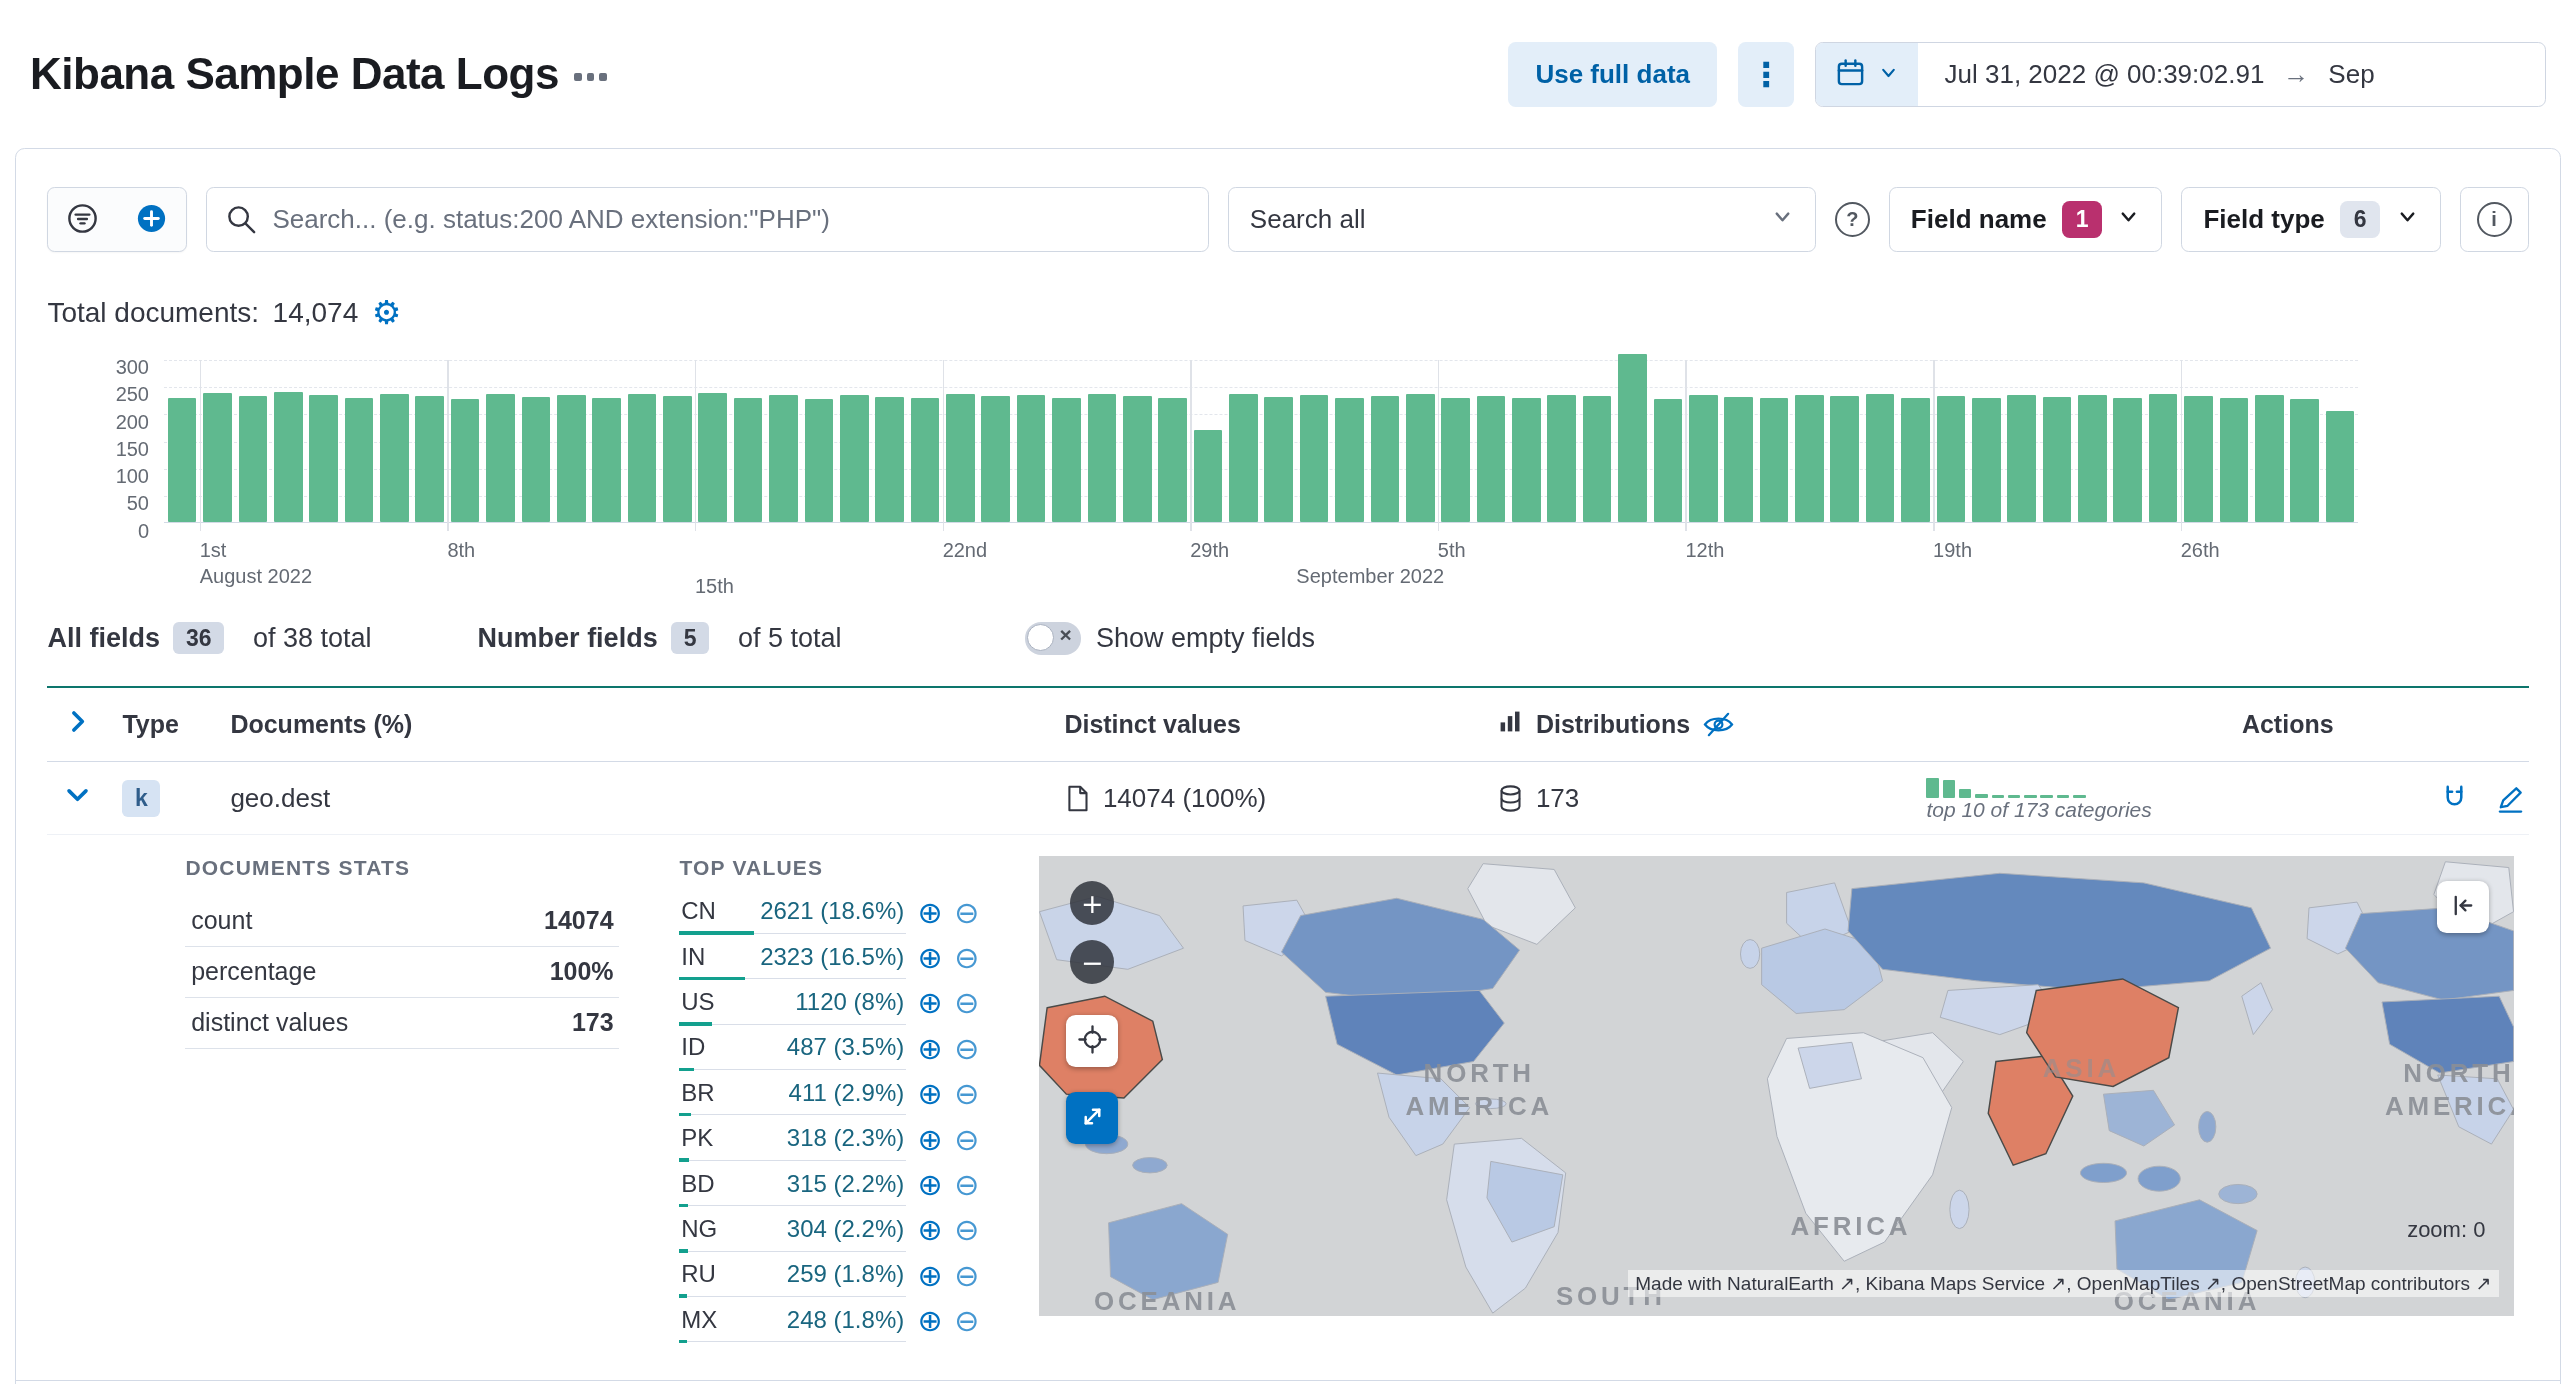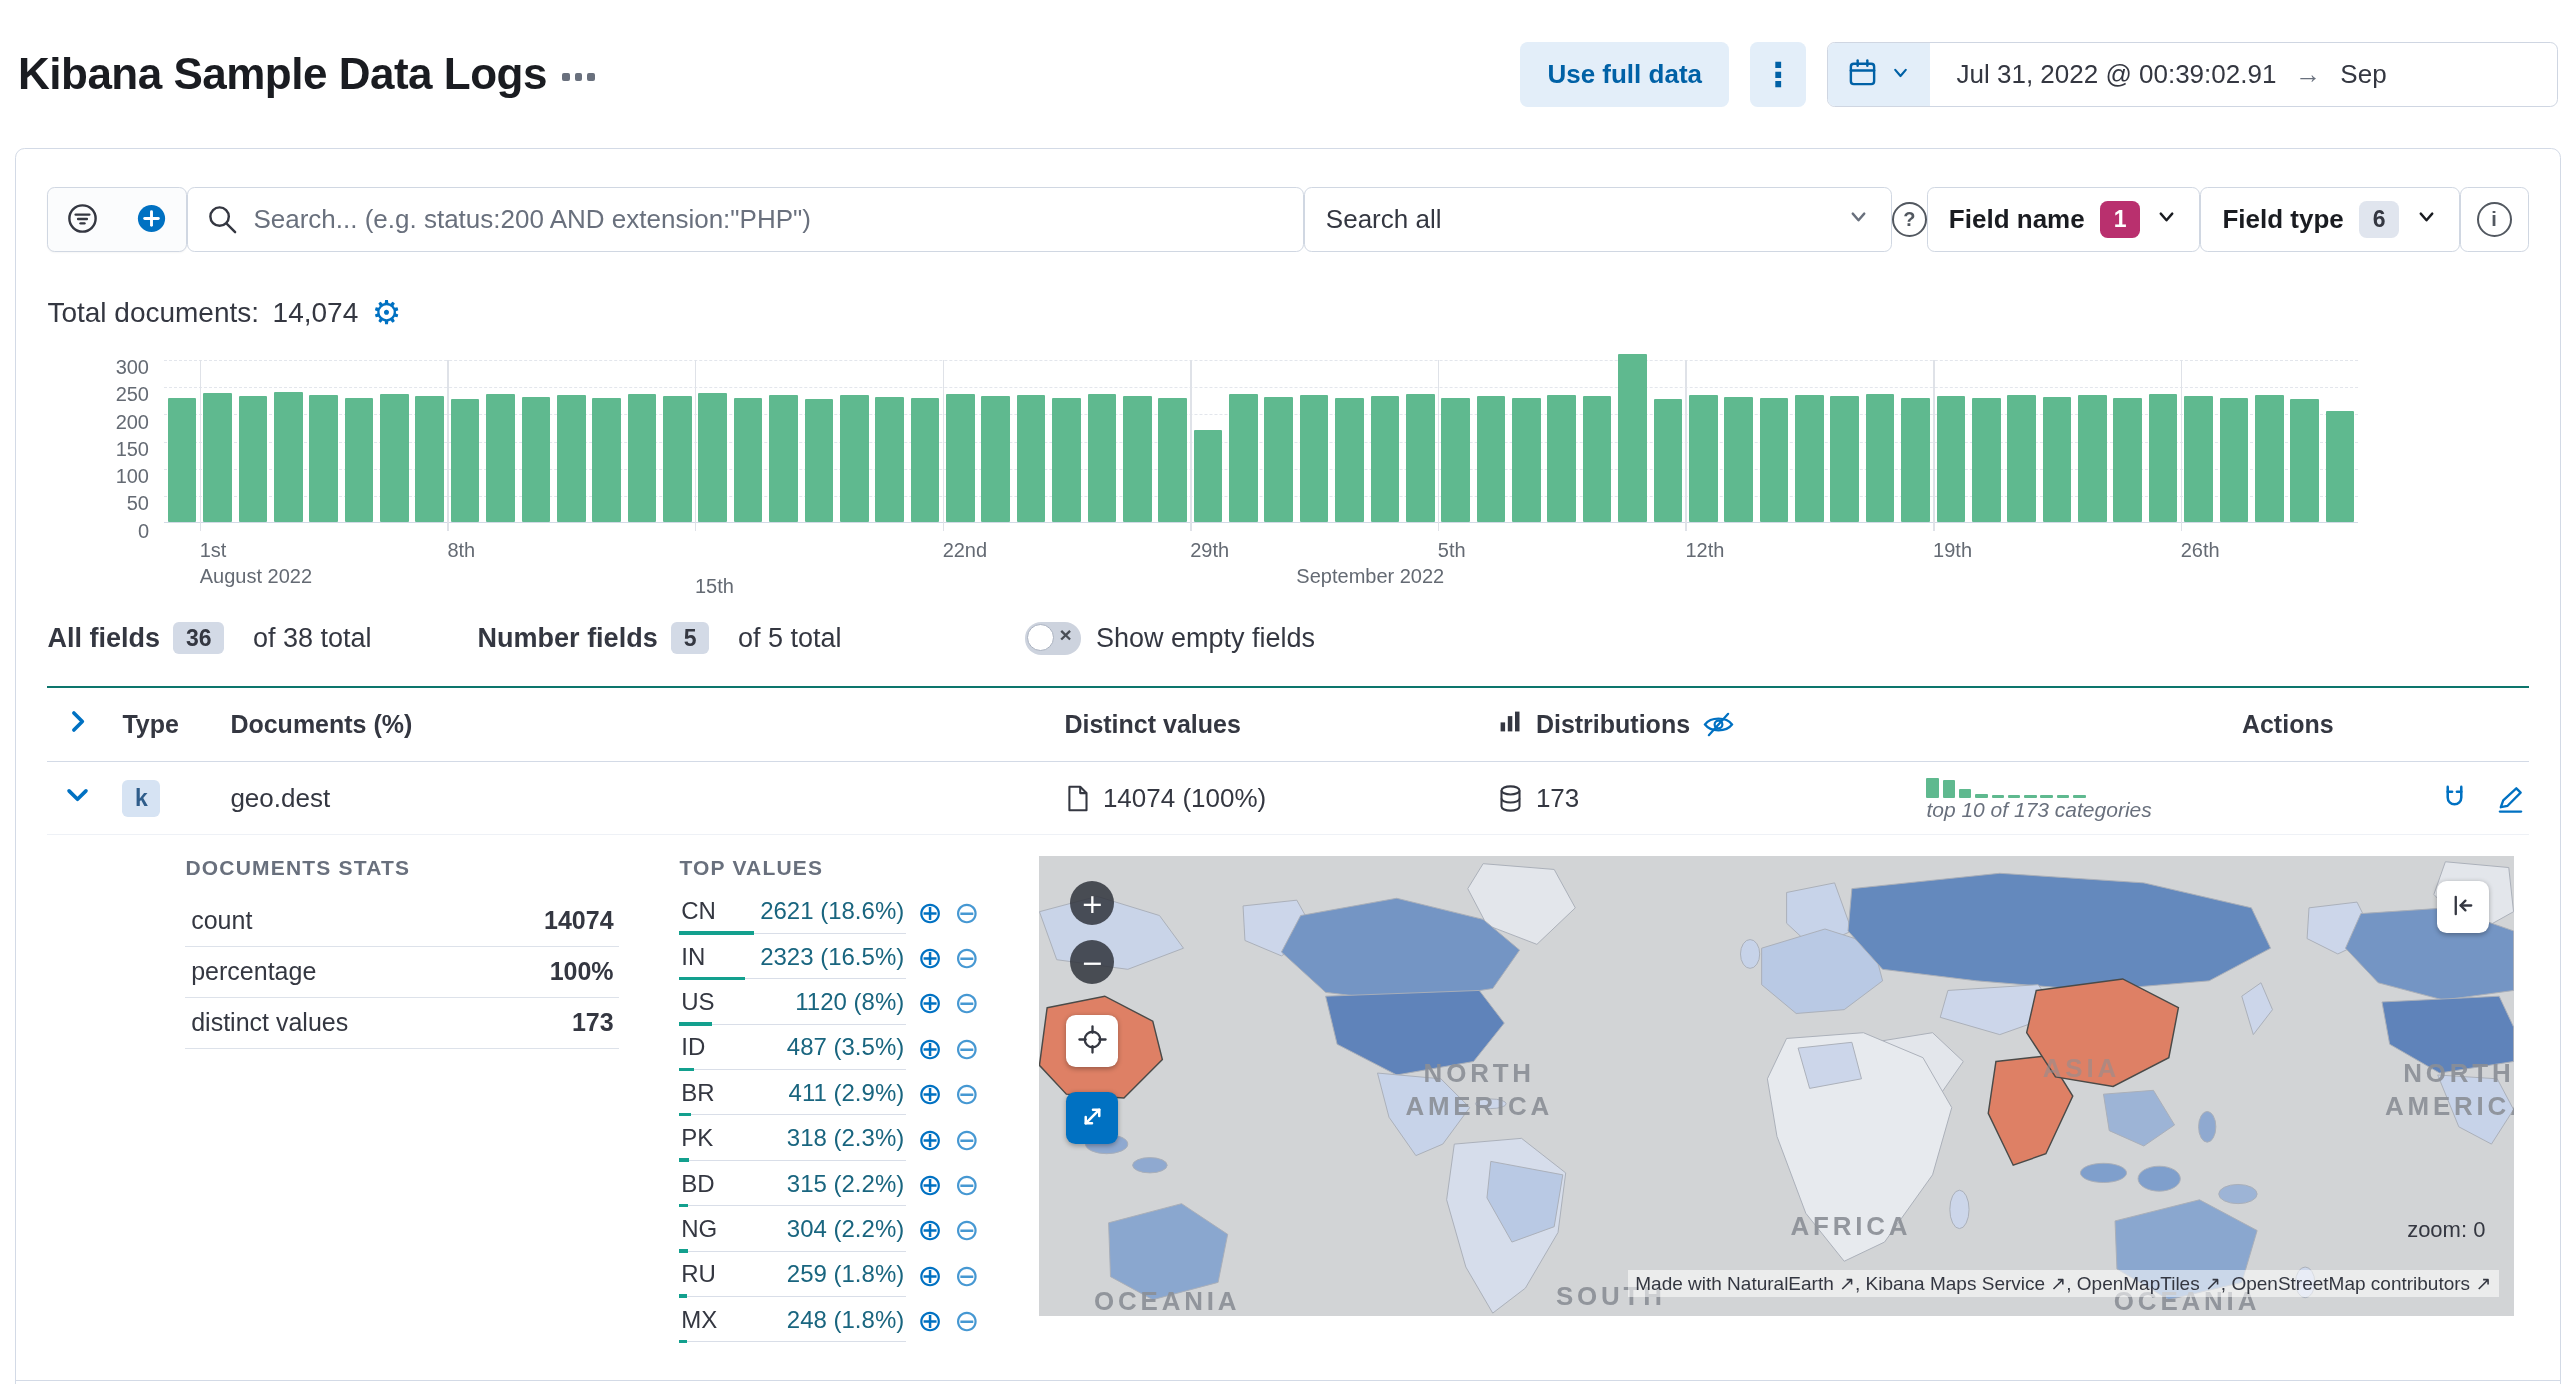--- a/index.html
+++ b/index.html
@@ -2,39 +2,39 @@
 <html><head>
 <meta charset="utf-8">
 <style>
   * { box-sizing: border-box; margin: 0; padding: 0; }
   html,body { width: 2576px; height: 1384px; overflow: hidden; background:#fff;
     font-family:"Liberation Sans", sans-serif; color:#343741; font-size:26px; }
   button { font-family: inherit; cursor: pointer; }
   .uni { font-family:"DejaVu Sans", sans-serif; }
 
   
-  .page-header { height:148px; display:flex; align-items:center; padding:0 18px; overflow:visible; }
+  .page-header { height:148px; display:flex; align-items:center; padding:0 30px; overflow:visible; }
   .title-wrap { display:flex; align-items:center; gap:15.4px; }
   h1 { font-size:44px; font-weight:700; letter-spacing:-0.5px; color:#1a1c21; }
   .boxes-icon { display:flex; gap:4.8px; margin-top:5.8px; }
   .boxes-icon i { width:7.7px; height:7.7px; background:#69707d; border-radius:1.9px; }
   .header-right { margin-left:auto; display:flex; gap:21px; white-space:nowrap; }
   .btn-light { background:#e3eef9; color:#0061a6; font-weight:600; font-size:26px; height:65px;
     border:none; border-radius:7.7px; padding:0 27px; }
   .btn-dots { width:56px; display:flex; align-items:center; justify-content:center; font-size:33px; padding:0; }
   .datepicker { display:flex; height:65px; border:1.4px solid #cfd6e2; border-radius:7.7px; overflow:hidden; min-width:731px; }
   .dp-quick { background:#e3eef9; color:#0061a6; display:flex; align-items:center; gap:11.5px; padding:0 19px; border:none; }
   .dp-dates { background:#fff; display:flex; align-items:center; gap:19px; padding:0 27px; font-size:26px; }
   .dp-arrow { color:#69707d; }
 
   
   .panel { margin:0 15.4px; border:1.4px solid #d3dae6; border-radius:9.6px; padding:38px 31px 0 31px; height:1346px; background:#fff; }
 
   
-  .toolbar { display:flex; align-items:center; }
+  .toolbar { display:flex; align-items:center; gap:19px; }
   .icon-group { display:flex; border:1.4px solid #d0d7e2; border-radius:7.7px; overflow:hidden; height:65px; background:#fbfcfd; box-shadow:0 1px 1.9px rgba(0,0,0,.04); }
   .icon-group button { width:69px; border:none; background:transparent; display:flex; align-items:center; justify-content:center; color:#343741; }
   .search-box { flex:1; position:relative; height:65px; }
   .search-box input { width:100%; height:100%; border:1.4px solid #d0d7e2; border-radius:7.7px;
     padding:0 23px 0 65px; font-size:26px; color:#343741; background:#fff; }
   .search-box input::placeholder { color:#69707d; }
   .search-box .icon { position:absolute; left:19px; top:16.3px; color:#343741; }
   .select-ctrl { width:588px; height:65px; border:1.4px solid #d0d7e2; border-radius:7.7px; background:#fff;
     display:flex; align-items:center; padding:0 21px; gap:11.5px; font-size:26px; }
   .select-ctrl .chev { margin-left:auto; color:#69707d; }

